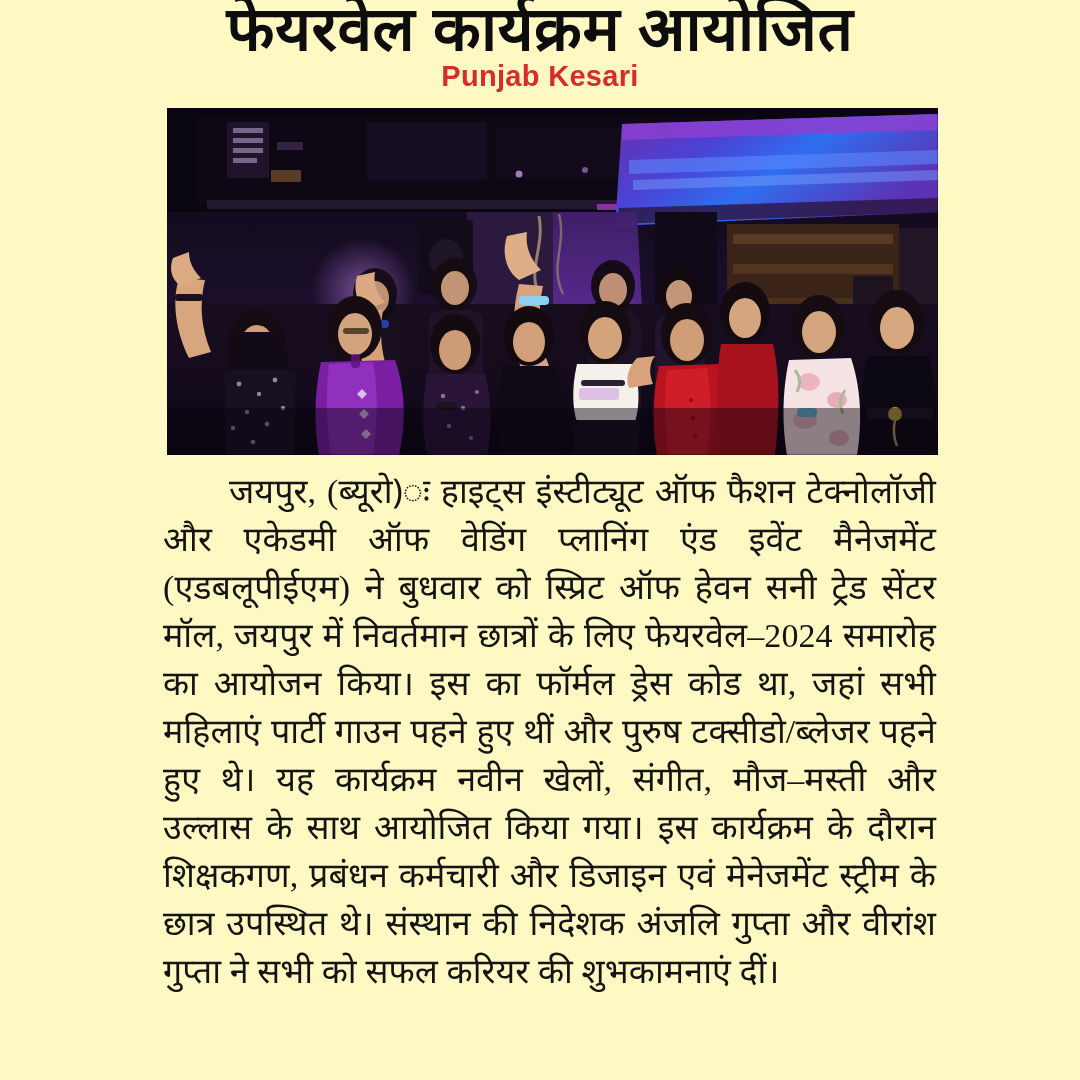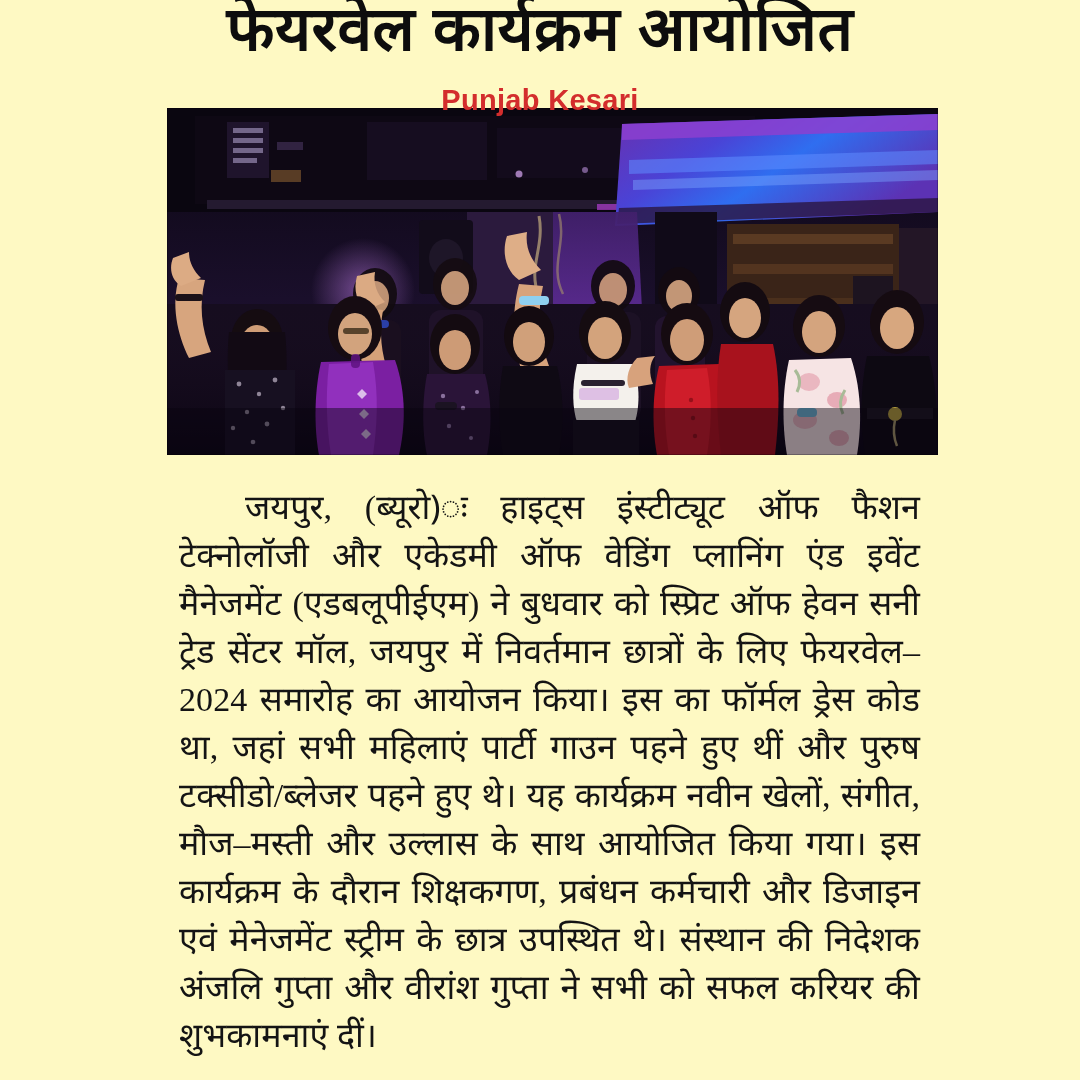--- a/index.html
+++ b/index.html
@@ -39,21 +39,21 @@
     letter-spacing: 0.5px;
     color: #0d0d0d;
     white-space: nowrap;
     transform: scaleX(1.02);
   }
 
   
   .watermark {
     position: absolute;
     left: 0;
-    top: 84px;
+    top: 60px;
     width: 1080px;
     text-align: center;
     font-family: "Liberation Sans", "DejaVu Sans", sans-serif;
     font-weight: 700;
     font-size: 29px;
     letter-spacing: 0.3px;
     color: #d32d2d;
     z-index: 6;
     pointer-events: none;
   }
@@ -77,21 +77,21 @@
     top: 468px;
     width: 773px;
     font-family: "Liberation Serif", "DejaVu Serif", serif;
     font-size: 34px;
     line-height: 48px;
     text-align: justify;
     text-justify: inter-word;
     color: #141414;
     letter-spacing: 0.1px;
   }
-  .article p { margin: 16px; text-indent: 66px; }
+  .article p { margin: 0; text-indent: 66px; }
 </style>
 </head>
 <body>
 
 <div class="clipping">
 
   <div class="headline-block">
     <div class="headline">फेयरवेल कार्यक्रम आयोजित</div>
   </div>
 

